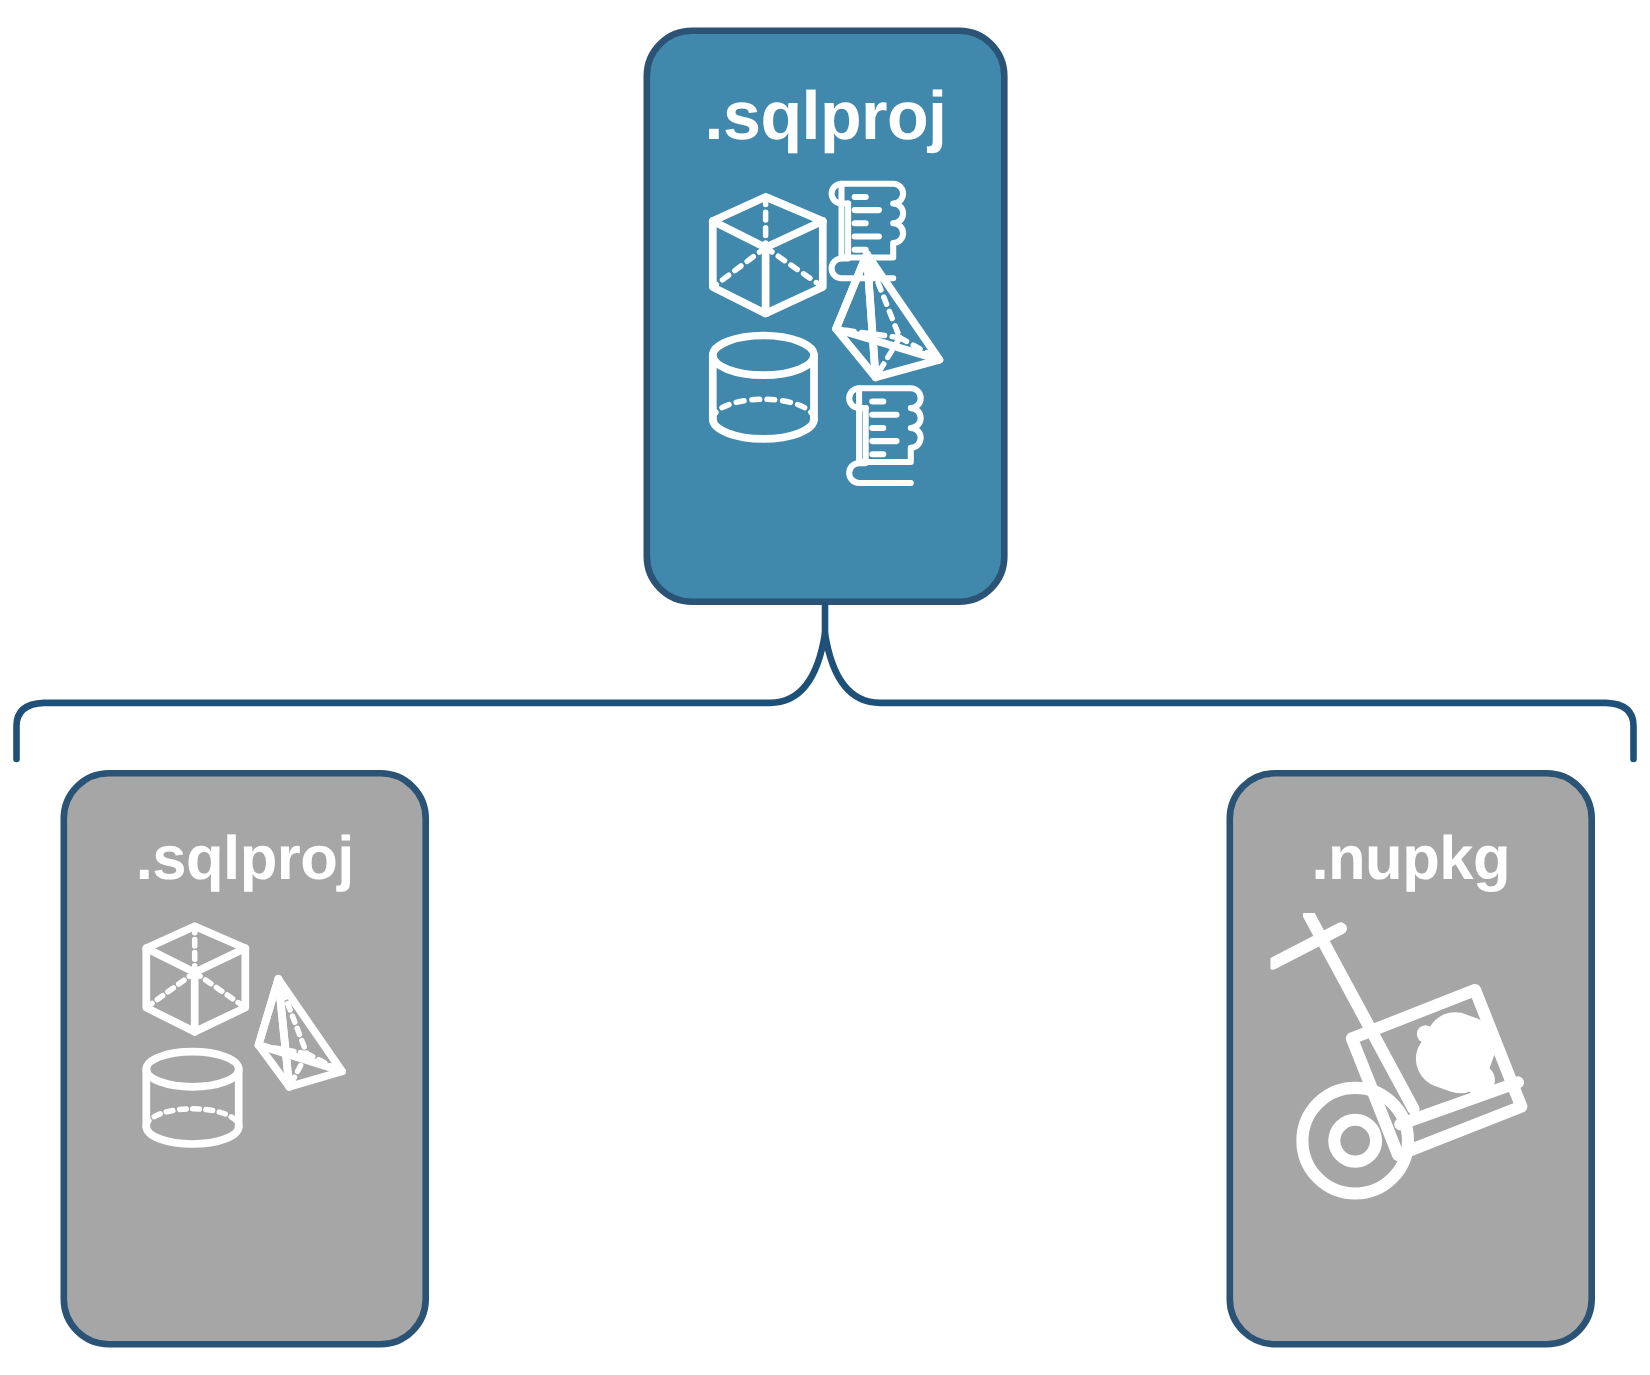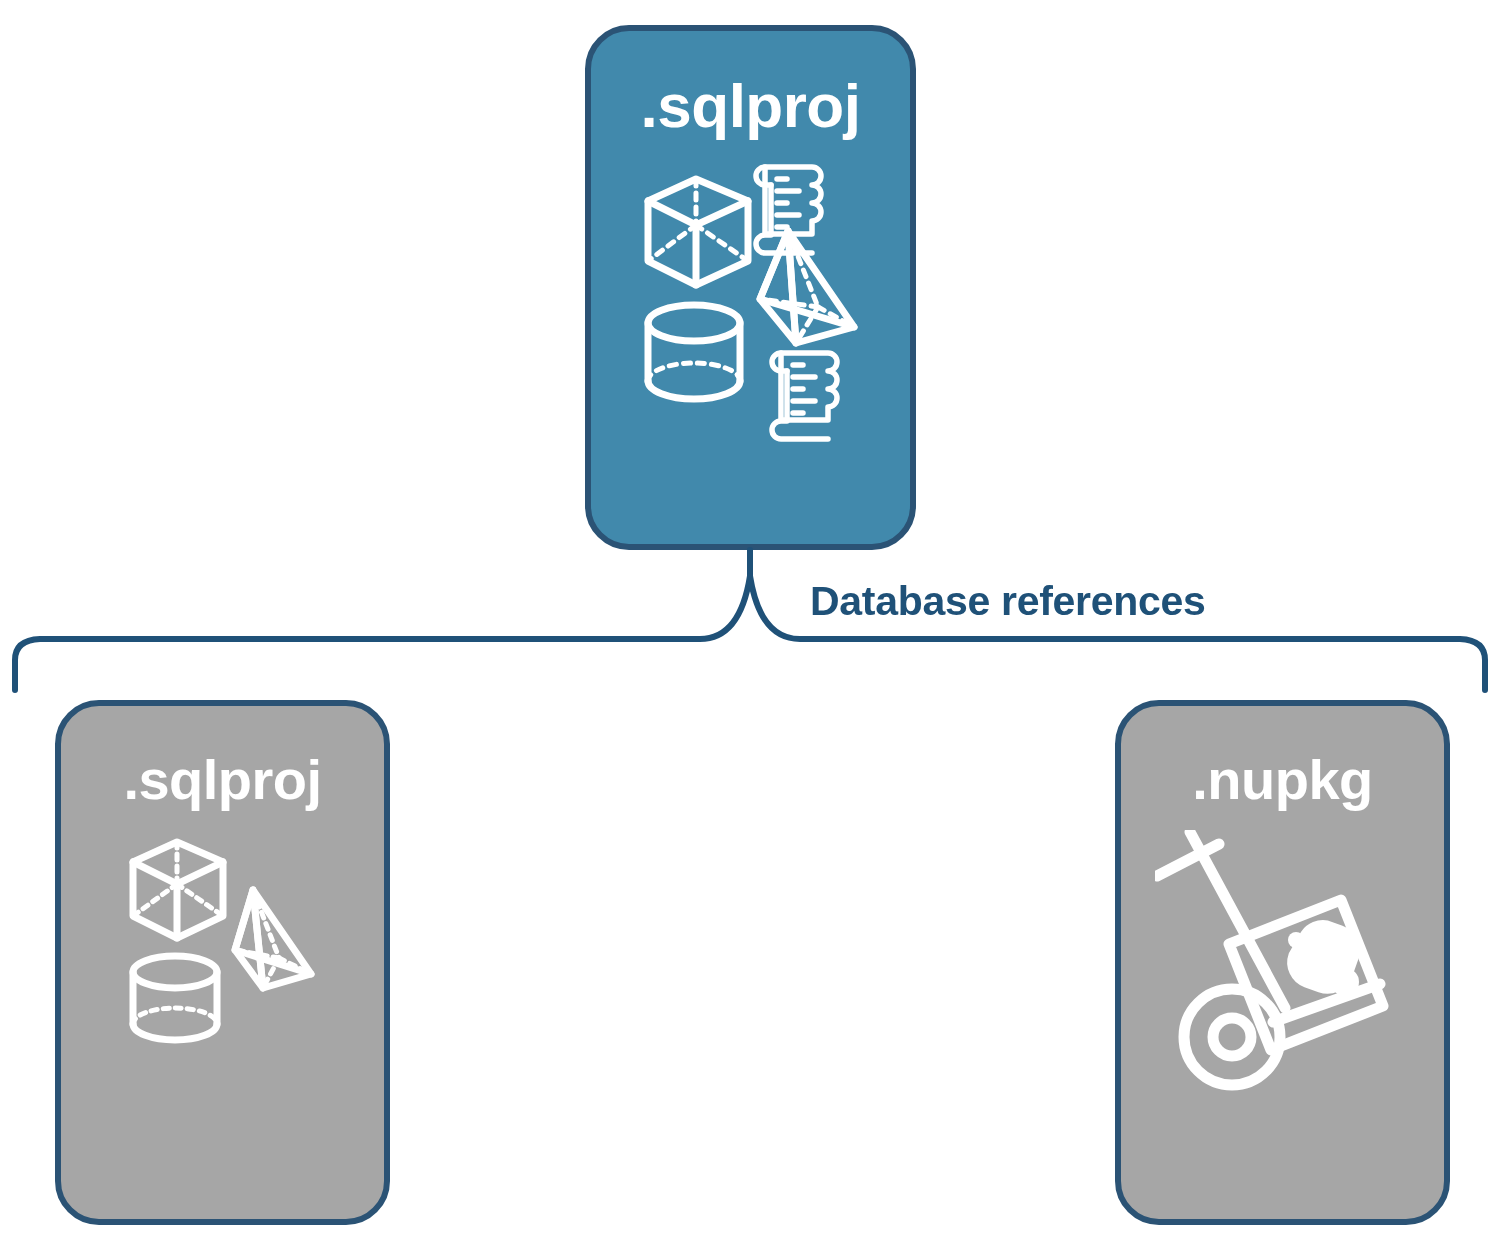--- a/index.html
+++ b/index.html
@@ -151,21 +151,20 @@
     </div>
   </div>
 
   <svg id="connector" viewBox="0 0 1500 190" fill="none" stroke="#1f5178" stroke-width="6" stroke-linecap="round" stroke-linejoin="round">
 
     <path d="M750 10 L750 36"></path>
 
     <path d="M15 150 L15 120 Q15 100 40 99 L700 99 Q740 99 750 36 Q760 99 800 99 L1460 99 Q1485 100 1485 120 L1485 150"></path>
   </svg>
 
-  <div id="bracket-label">Database references</div>
 
   <div class="card card-ref" id="card-ref-sqlproj">
     <div class="card-title">.sqlproj</div>
 
     <div class="icon-wrap">
       <svg width="200" height="230" viewBox="0 0 200 230" fill="none" stroke="#ffffff" stroke-width="7" stroke-linecap="round" stroke-linejoin="round">
 
         <g>
           <path d="M10 32 L54 12 L100 32 L100 86 L54 108 L10 86 Z"></path>
           <path d="M10 32 L54 54 L100 32"></path>

